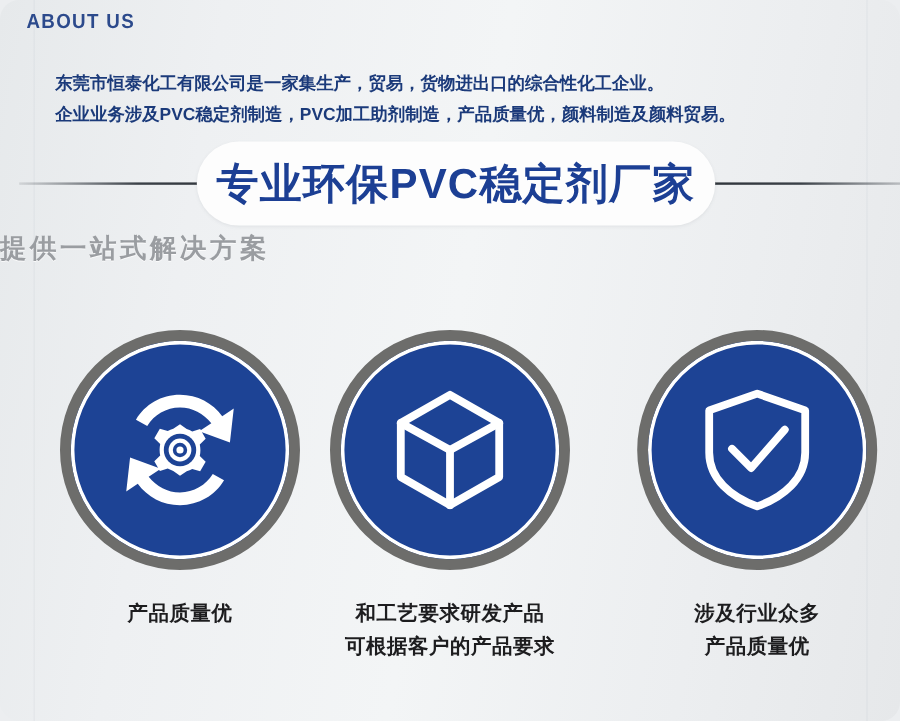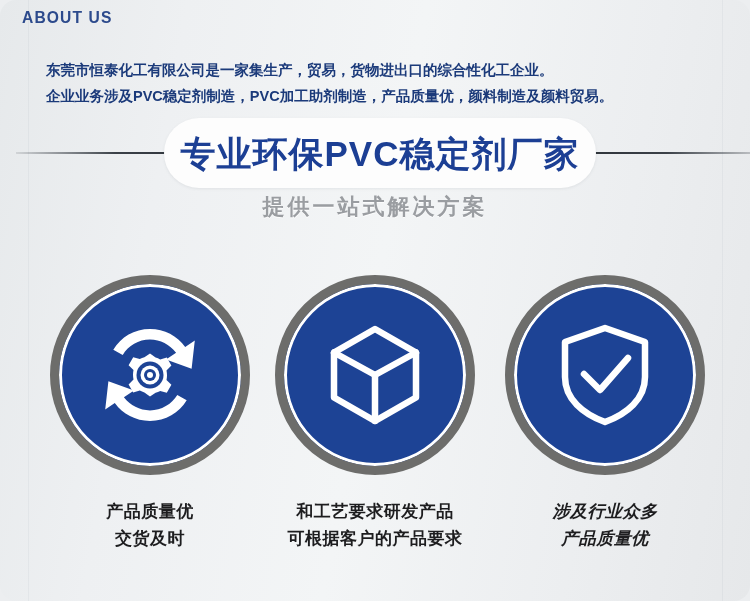--- a/index.html
+++ b/index.html
@@ -104,21 +104,20 @@
     letter-spacing: 1px;
     line-height: 1;
     white-space: nowrap;
   }
 
   .subtitle {
     position: absolute;
     left: 0;
     top: 192px;
     width: 750px;
-    text-align: center;
     font-size: 22px;
     font-weight: bold;
     letter-spacing: 3px;
     color: #9a9da1;
     text-shadow: 0 1px 0 rgba(255,255,255,0.75);
   }
 
   
   .features {
     position: absolute;
@@ -128,21 +127,21 @@
     height: 290px;
   }
   .feature {
     position: absolute;
     top: 0;
     width: 230px;
     text-align: center;
   }
   .feature.f1 { left: 35px; }
   .feature.f2 { left: 260px; }
-  .feature.f3 { left: 490px; font-style: italic; }
+  .feature.f3 { left: 516px; }
 
   .circle {
     width: 200px;
     height: 200px;
     margin: 3px auto 0 auto;
     border-radius: 50%;
     background: #1d4395;
     border: 9px solid #6d6d6b;
     box-sizing: border-box;
     box-shadow: inset 0 0 0 3px #ffffff;
@@ -199,21 +198,20 @@
             </g>
             <circle cx="60" cy="60" r="13.5" fill="#1d4395"></circle>
             <circle cx="60" cy="60" r="9.5" fill="#ffffff"></circle>
             <circle cx="60" cy="60" r="6" fill="#1d4395"></circle>
             <circle cx="60" cy="60" r="3" fill="#ffffff"></circle>
           </svg>
         </span>
       </div>
       <div class="caption">
         <div>产品质量优</div>
-        <div>交货及时</div>
       </div>
     </div>
 
     <div class="feature f2">
       <div class="circle">
         <span>
           <svg width="120" height="120" viewBox="0 0 120 120" aria-hidden="true">
             <g fill="none" stroke="#ffffff" stroke-width="6.5" stroke-linejoin="round" stroke-linecap="round">
               <path d="M60 14 L101 37.5 L101 82.5 L60 106 L19 82.5 L19 37.5 Z"></path>
               <path d="M60 60 L60 106"></path>

